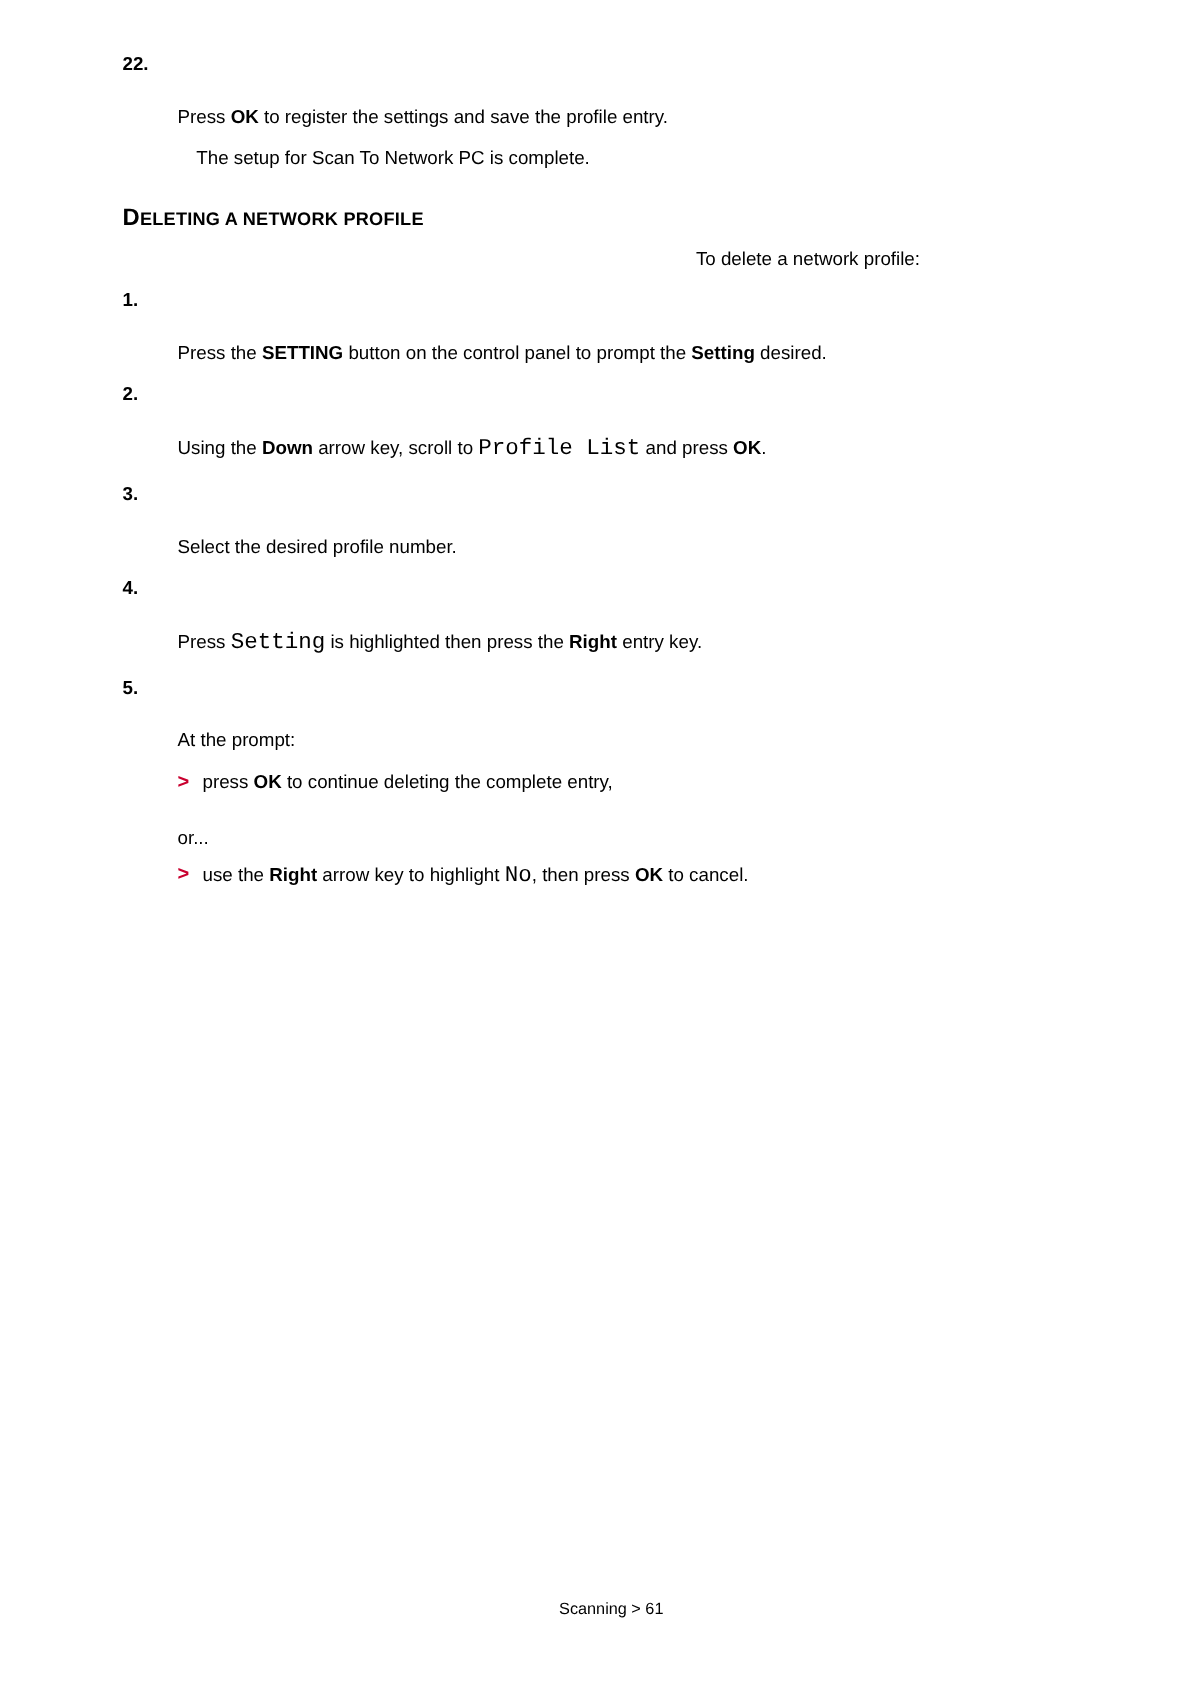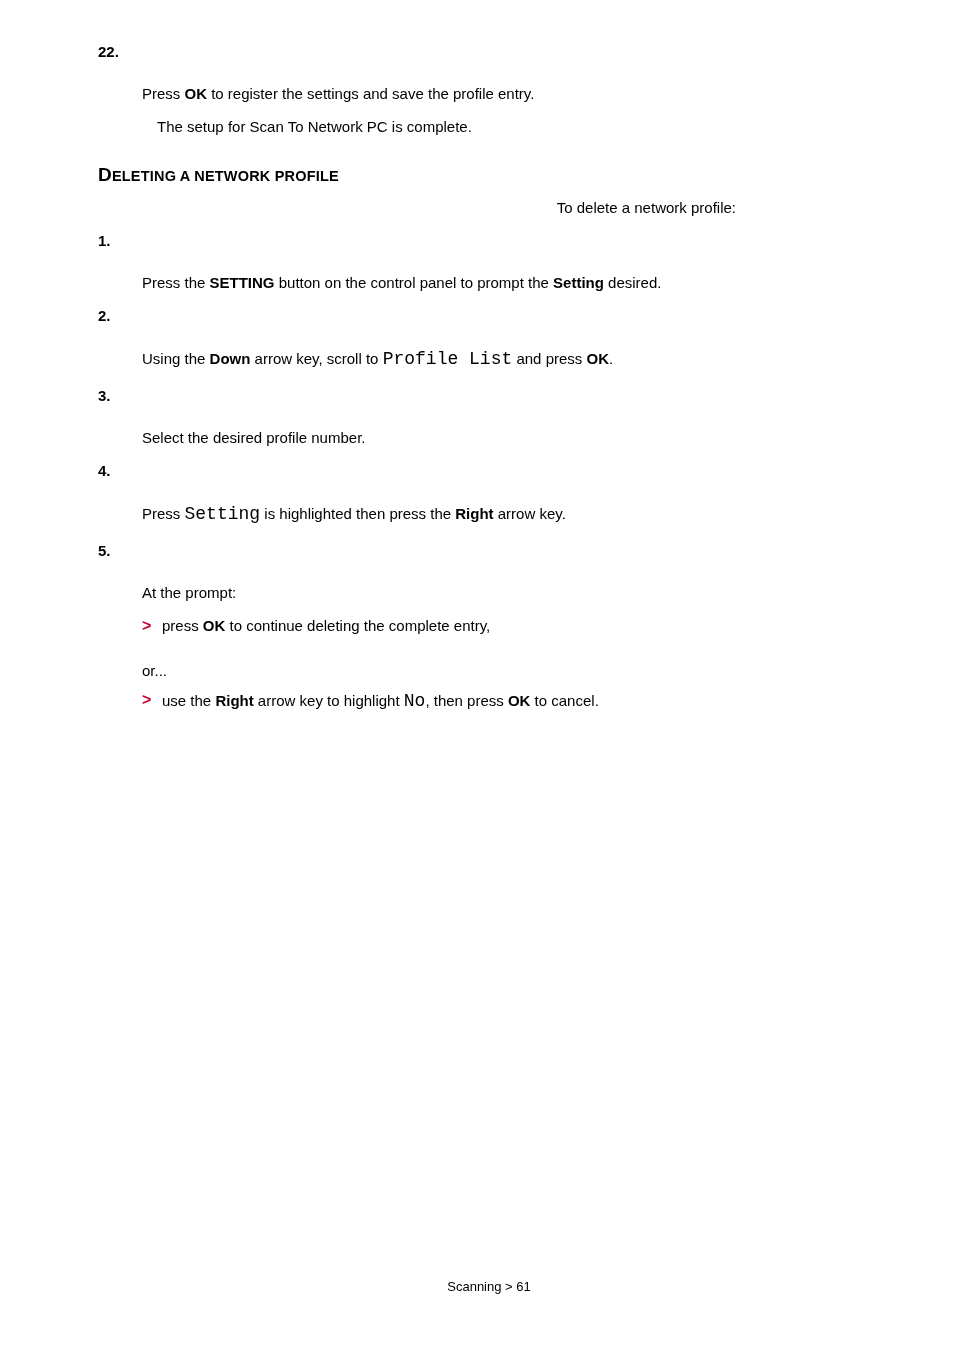--- a/index.html
+++ b/index.html
@@ -122,21 +122,21 @@
   <div class="ol-num">
     <div class="num">3.</div>
     <div class="txt">
       <span>Select the desired profile number.</span>
     </div>
   </div>
 
   <div class="ol-num">
     <div class="num">4.</div>
     <div class="txt">
-      <span>Press </span><span class="mono">Setting</span><span> is highlighted then press the </span><b>Right</b><span> arrow key.</span>
+      <span>Press </span><span class="mono">Setting</span><span> is highlighted then press the </span><b>Right</b><span> entry key.</span>
     </div>
   </div>
 
   <div class="ol-num">
     <div class="num">5.</div>
     <div class="txt">
       <span>At the prompt:</span>
     </div>
   </div>
 

